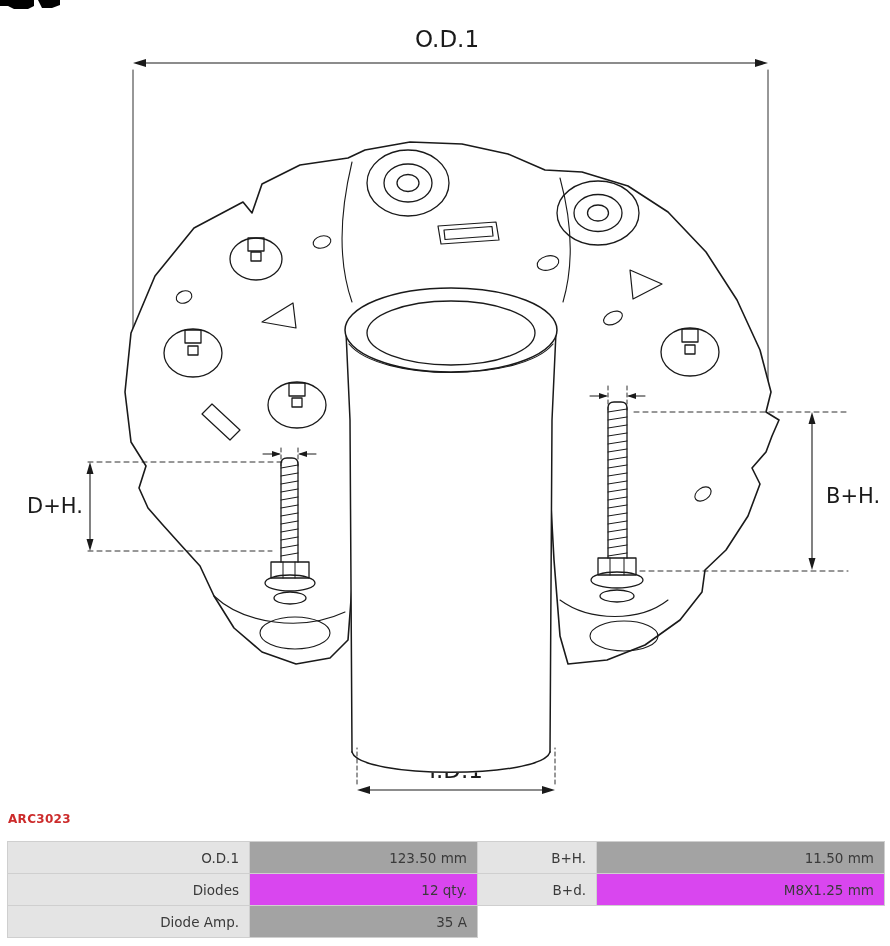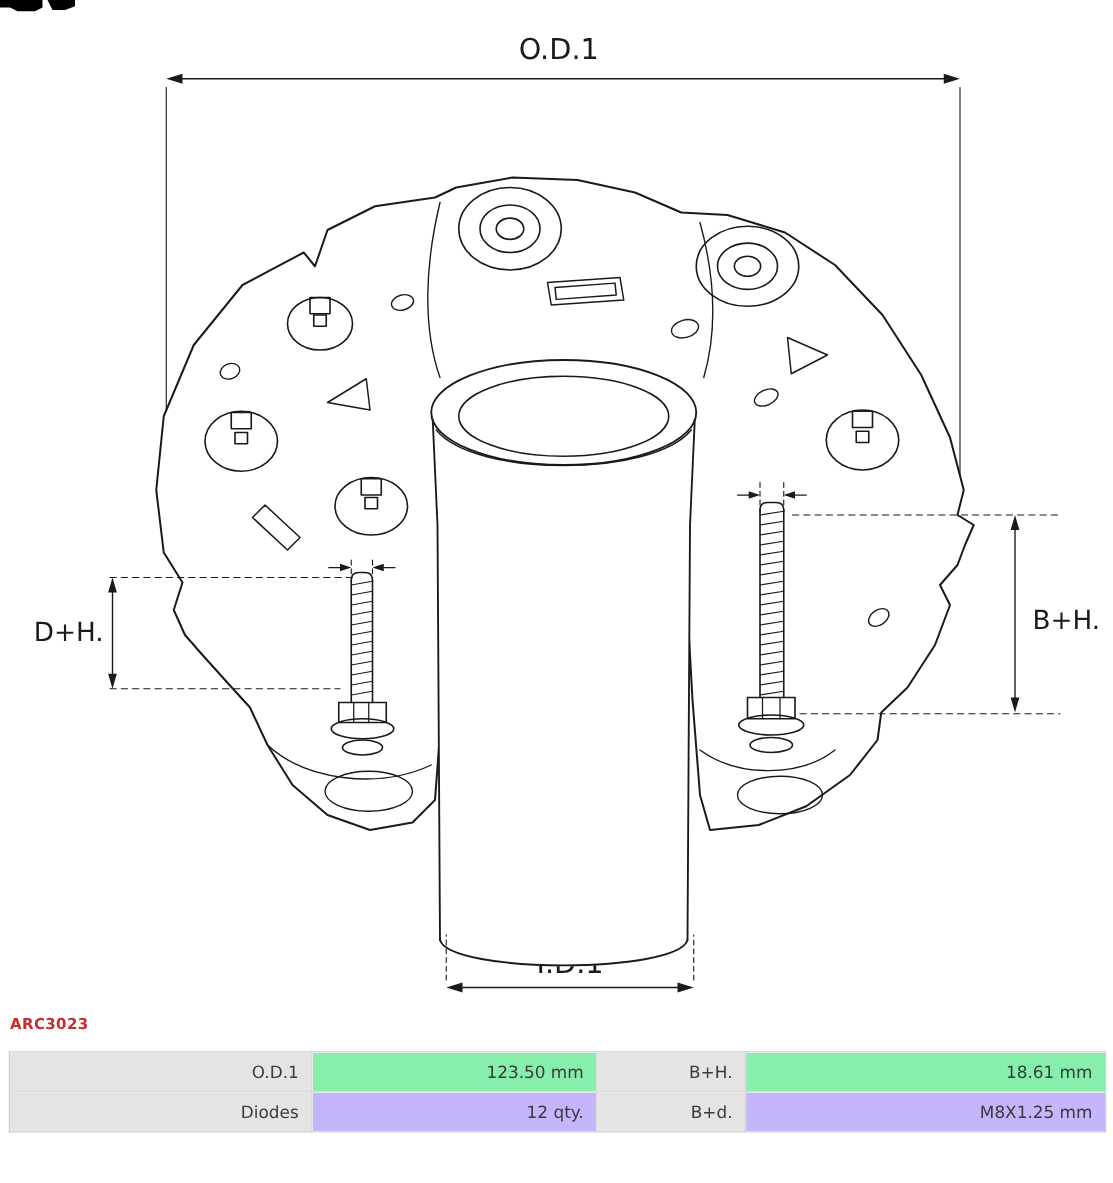--- a/index.html
+++ b/index.html
@@ -24,22 +24,22 @@
   }
   .spec-table td{
     border:1px solid #cfcfcf;
     padding:7px 10px;
     text-align:right;
     box-sizing:border-box;
     height:32px;
     overflow:hidden;white-space:nowrap;
   }
   .spec-table td.key{background:#e4e4e4;}
-  .spec-table td.val{background:#86efac;}
-  .spec-table tr:nth-child(2) td.val{background:#c4b5fd;}
+  .spec-table td.val{background:#a3a3a3;}
+  .spec-table tr:nth-child(2) td.val{background:#d946ef;}
   .spec-table td.blank{border:none;background:#ffffff;}
   .c1{width:242px;}.c2{width:228px;}.c3{width:119px;}.c4{width:288px;}
 </style>
 </head>
 <body>
 
 <svg width="890" height="812" viewBox="0 0 890 812">
 
   <g fill="#000000">
     <path d="M0,0 H34 V6 L28,9 H14 L8,6 H0 Z"></path>
@@ -201,22 +201,28 @@
 </svg>
 
 <div class="part-number">ARC3023</div>
 
 <table class="spec-table">
   <tbody>
       <tr>
     <td class="key c1">O.D.1</td>
     <td class="val c2">123.50 mm</td>
     <td class="key c3">B+H.</td>
-    <td class="val c4">18.61 mm</td>
+    <td class="val c4">11.50 mm</td>
   </tr>
   <tr>
     <td class="key c1">Diodes</td>
     <td class="val c2">12 qty.</td>
     <td class="key c3">B+d.</td>
     <td class="val c4">M8X1.25 mm</td>
   </tr>
+  <tr>
+    <td class="key c1">Diode Amp.</td>
+    <td class="val c2">35 A</td>
+    <td class="blank c3"></td>
+    <td class="blank c4"></td>
+  </tr>
 </tbody>
   </table>
 
 </body></html>

